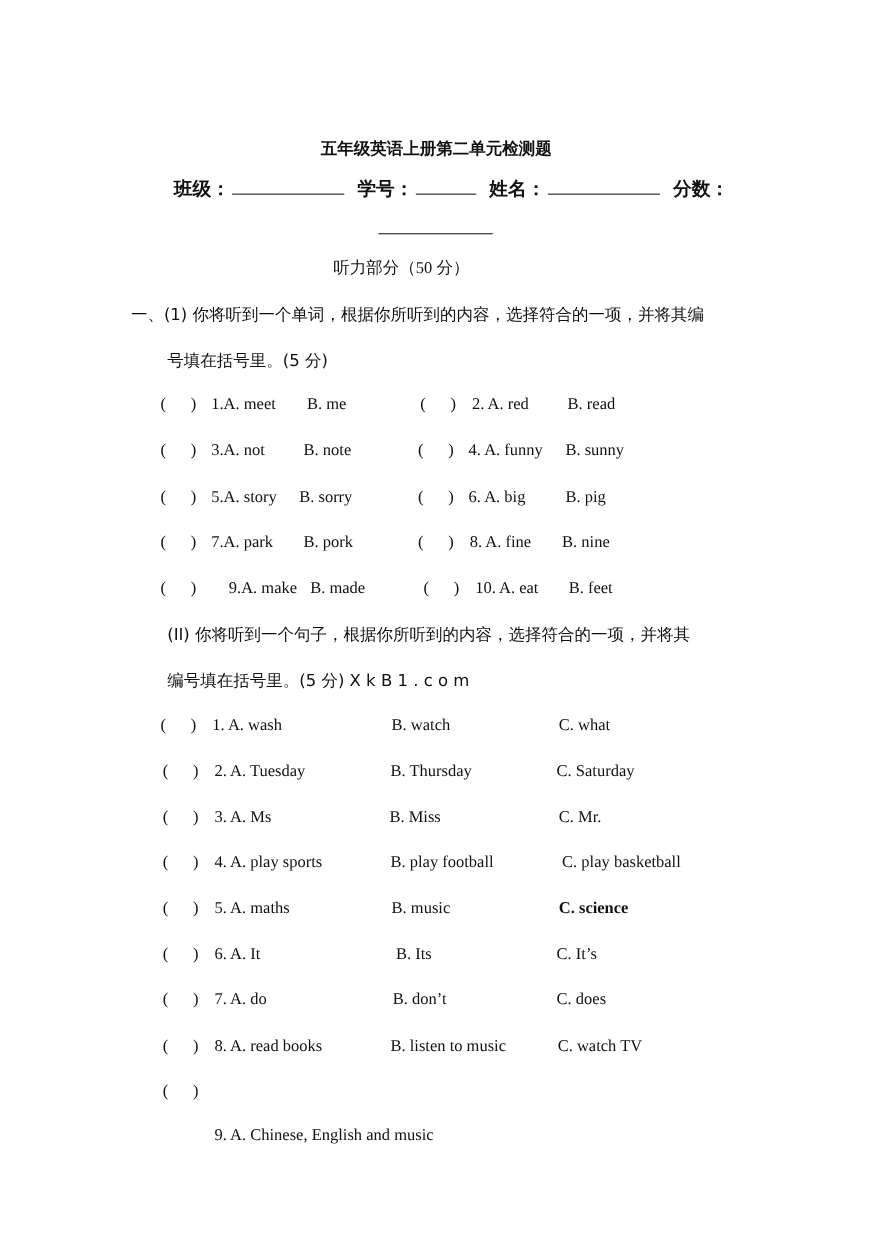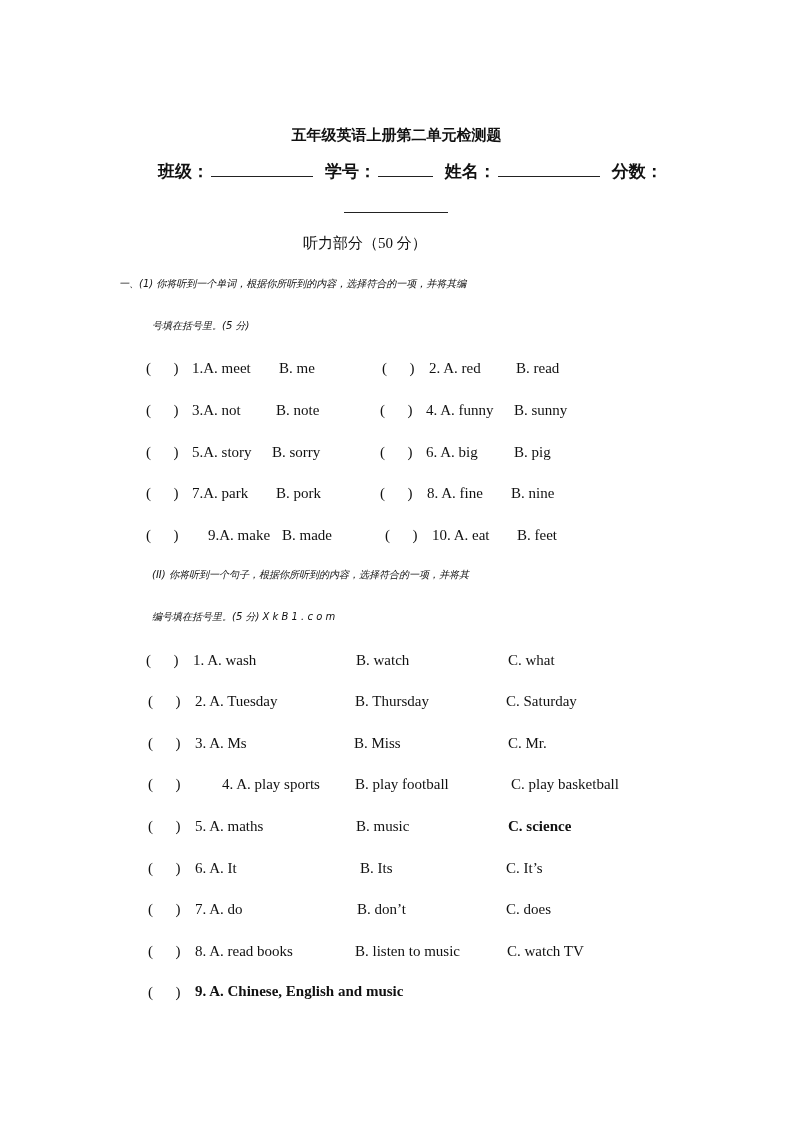--- a/index.html
+++ b/index.html
@@ -23,21 +23,21 @@
       display: inline-block; border-bottom: 1px solid #222; height: 14px; vertical-align: baseline;
       margin: 0 6px 0 2px;
     }
     .score-blank { top: 212px; left: 344px; width: 104px; border-bottom: 1px solid #222; height: 0; }
     .section-head {
       top: 234px; left: 303px; font-size: 15px;
       font-family: "DejaVu Sans", "Liberation Sans", sans-serif;
     }
     .section-head .num { font-family: "Liberation Serif", serif; }
     .instr {
-      font-size: 10px; font-family: "DejaVu Sans", "Liberation Sans", sans-serif; font-style: italic;
+      font-size: 15px; font-family: "DejaVu Sans", "Liberation Sans", sans-serif;
     }
     .row { font-size: 15px; font-family: "Liberation Serif", serif; }
   </style>
 </head>
 <body>
 
 <div class="abs title">五年级英语上册第二单元检测题</div>
 
 <div class="abs info-line">
   <span>班级：</span><span class="blank" style="width:102px"></span>
@@ -105,21 +105,21 @@
   <div class="abs row" style="top:693px;left:195px;">2. A. Tuesday</div>
   <div class="abs row" style="top:693px;left:355px;">B. Thursday</div>
   <div class="abs row" style="top:693px;left:506px;">C. Saturday</div>
 
   <div class="abs row" style="top:735px;left:148px;">(&nbsp;&nbsp;&nbsp;&nbsp;&nbsp;&nbsp;)</div>
   <div class="abs row" style="top:735px;left:195px;">3. A. Ms</div>
   <div class="abs row" style="top:735px;left:354px;">B. Miss</div>
   <div class="abs row" style="top:735px;left:508px;">C. Mr.</div>
 
   <div class="abs row" style="top:776px;left:148px;">(&nbsp;&nbsp;&nbsp;&nbsp;&nbsp;&nbsp;)</div>
-  <div class="abs row" style="top:776px;left:195px;margin-left:27px;">4. A. play sports</div>
+  <div class="abs row" style="top:776px;left:195px;">4. A. play sports</div>
   <div class="abs row" style="top:776px;left:355px;">B. play football</div>
   <div class="abs row" style="top:776px;left:511px;">C. play basketball</div>
 
   <div class="abs row" style="top:818px;left:148px;">(&nbsp;&nbsp;&nbsp;&nbsp;&nbsp;&nbsp;)</div>
   <div class="abs row" style="top:818px;left:195px;">5. A. maths</div>
   <div class="abs row" style="top:818px;left:356px;">B. music</div>
   <div class="abs row" style="top:818px;left:508px;font-weight:bold;">C. science</div>
 
   <div class="abs row" style="top:860px;left:148px;">(&nbsp;&nbsp;&nbsp;&nbsp;&nbsp;&nbsp;)</div>
   <div class="abs row" style="top:860px;left:195px;">6. A. It</div>
@@ -130,14 +130,14 @@
   <div class="abs row" style="top:901px;left:195px;">7. A. do</div>
   <div class="abs row" style="top:901px;left:357px;">B. don’t</div>
   <div class="abs row" style="top:901px;left:506px;">C. does</div>
 
   <div class="abs row" style="top:943px;left:148px;">(&nbsp;&nbsp;&nbsp;&nbsp;&nbsp;&nbsp;)</div>
   <div class="abs row" style="top:943px;left:195px;">8. A. read books</div>
   <div class="abs row" style="top:943px;left:355px;">B. listen to music</div>
   <div class="abs row" style="top:943px;left:507px;">C. watch TV</div>
 
   <div class="abs row" style="top:984px;left:148px;">(&nbsp;&nbsp;&nbsp;&nbsp;&nbsp;&nbsp;)</div>
-  <div class="abs row" style="top:983px;left:195px;font-weight:bold;">9. A. Chinese, English and music</div>
+  <div class="abs row" style="top:1024px;left:195px;">9. A. Chinese, English and music</div>
 </div>
 
 </body></html>

